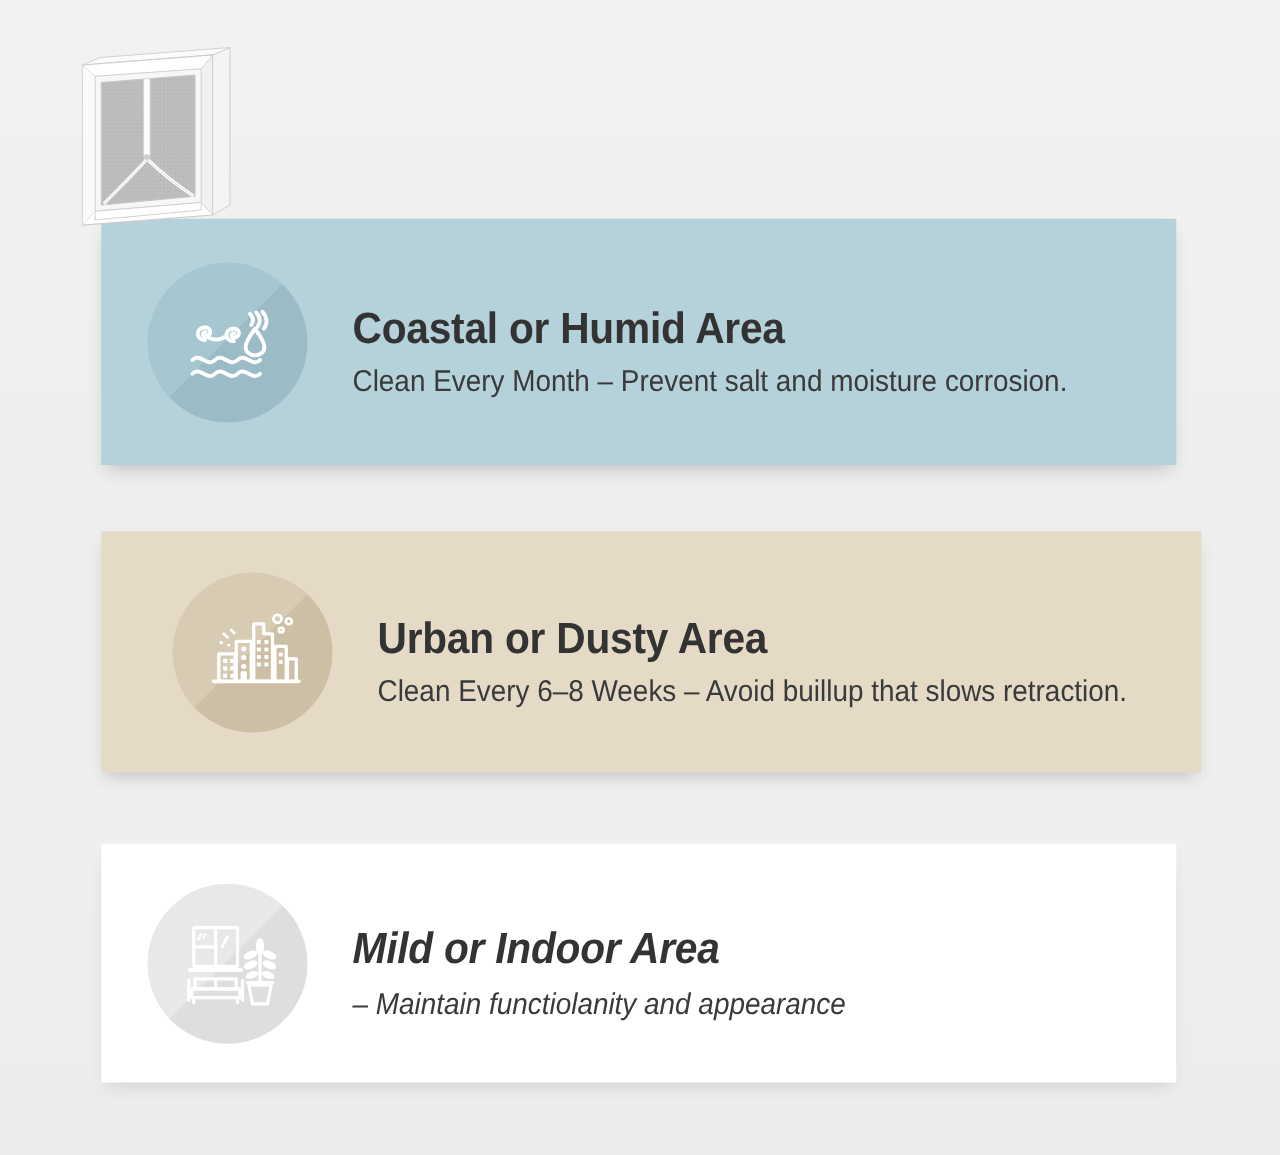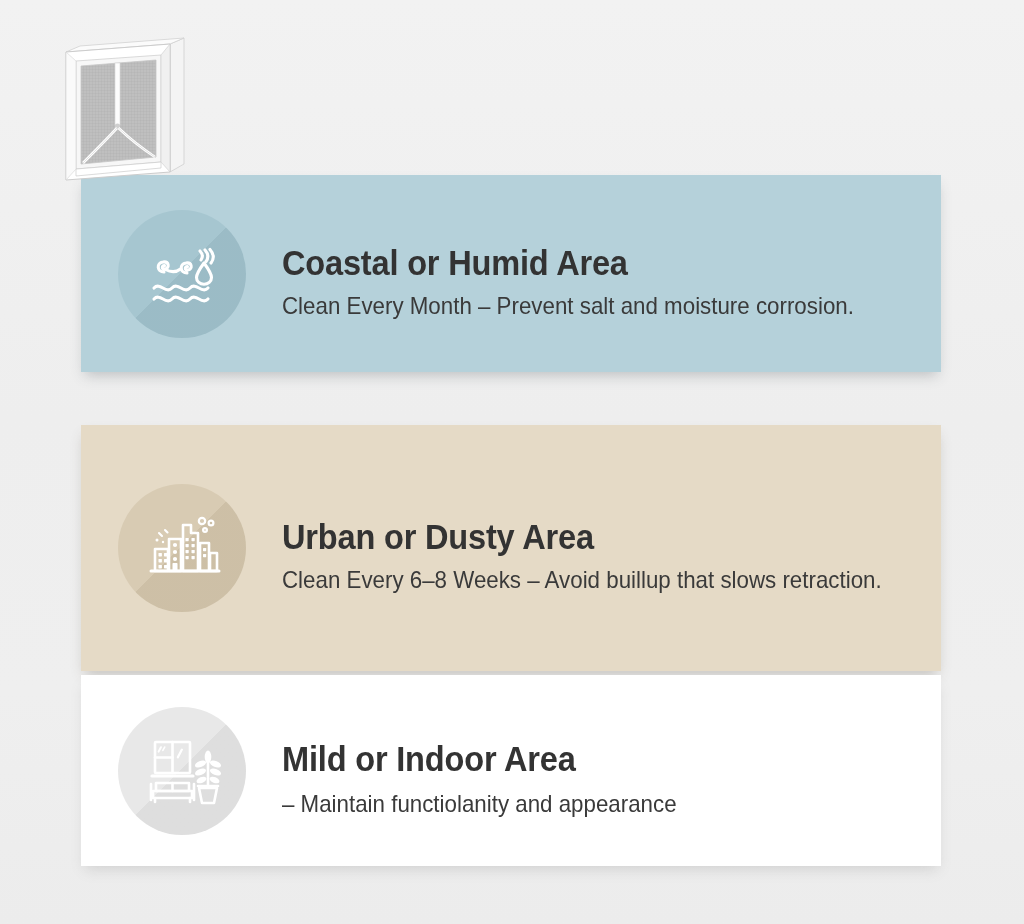--- a/index.html
+++ b/index.html
@@ -46,29 +46,31 @@
     overflow: hidden;
   }
   .banner-1 {
     top: 175px;
     height: 197px;
     background: #b5d1da;
     box-shadow: 0 7px 13px -4px rgba(70,80,85,0.30);
   }
   .banner-2 {
     top: 425px;
-    height: 246px;
+    height: 193px;
     background: #e5dac6;
     box-shadow: 0 7px 13px -4px rgba(90,80,62,0.30);
+    padding-left: 20px;
   }
   .banner-3 {
     top: 675px;
     height: 191px;
     background: #ffffff;
     box-shadow: 0 7px 13px -4px rgba(110,110,110,0.22);
+    font-style: italic;
   }
 
   
   .icon-badge {
     position: relative;
     flex: 0 0 auto;
     width: 128px;
     height: 128px;
     border-radius: 50%;
     margin-left: 37px;

